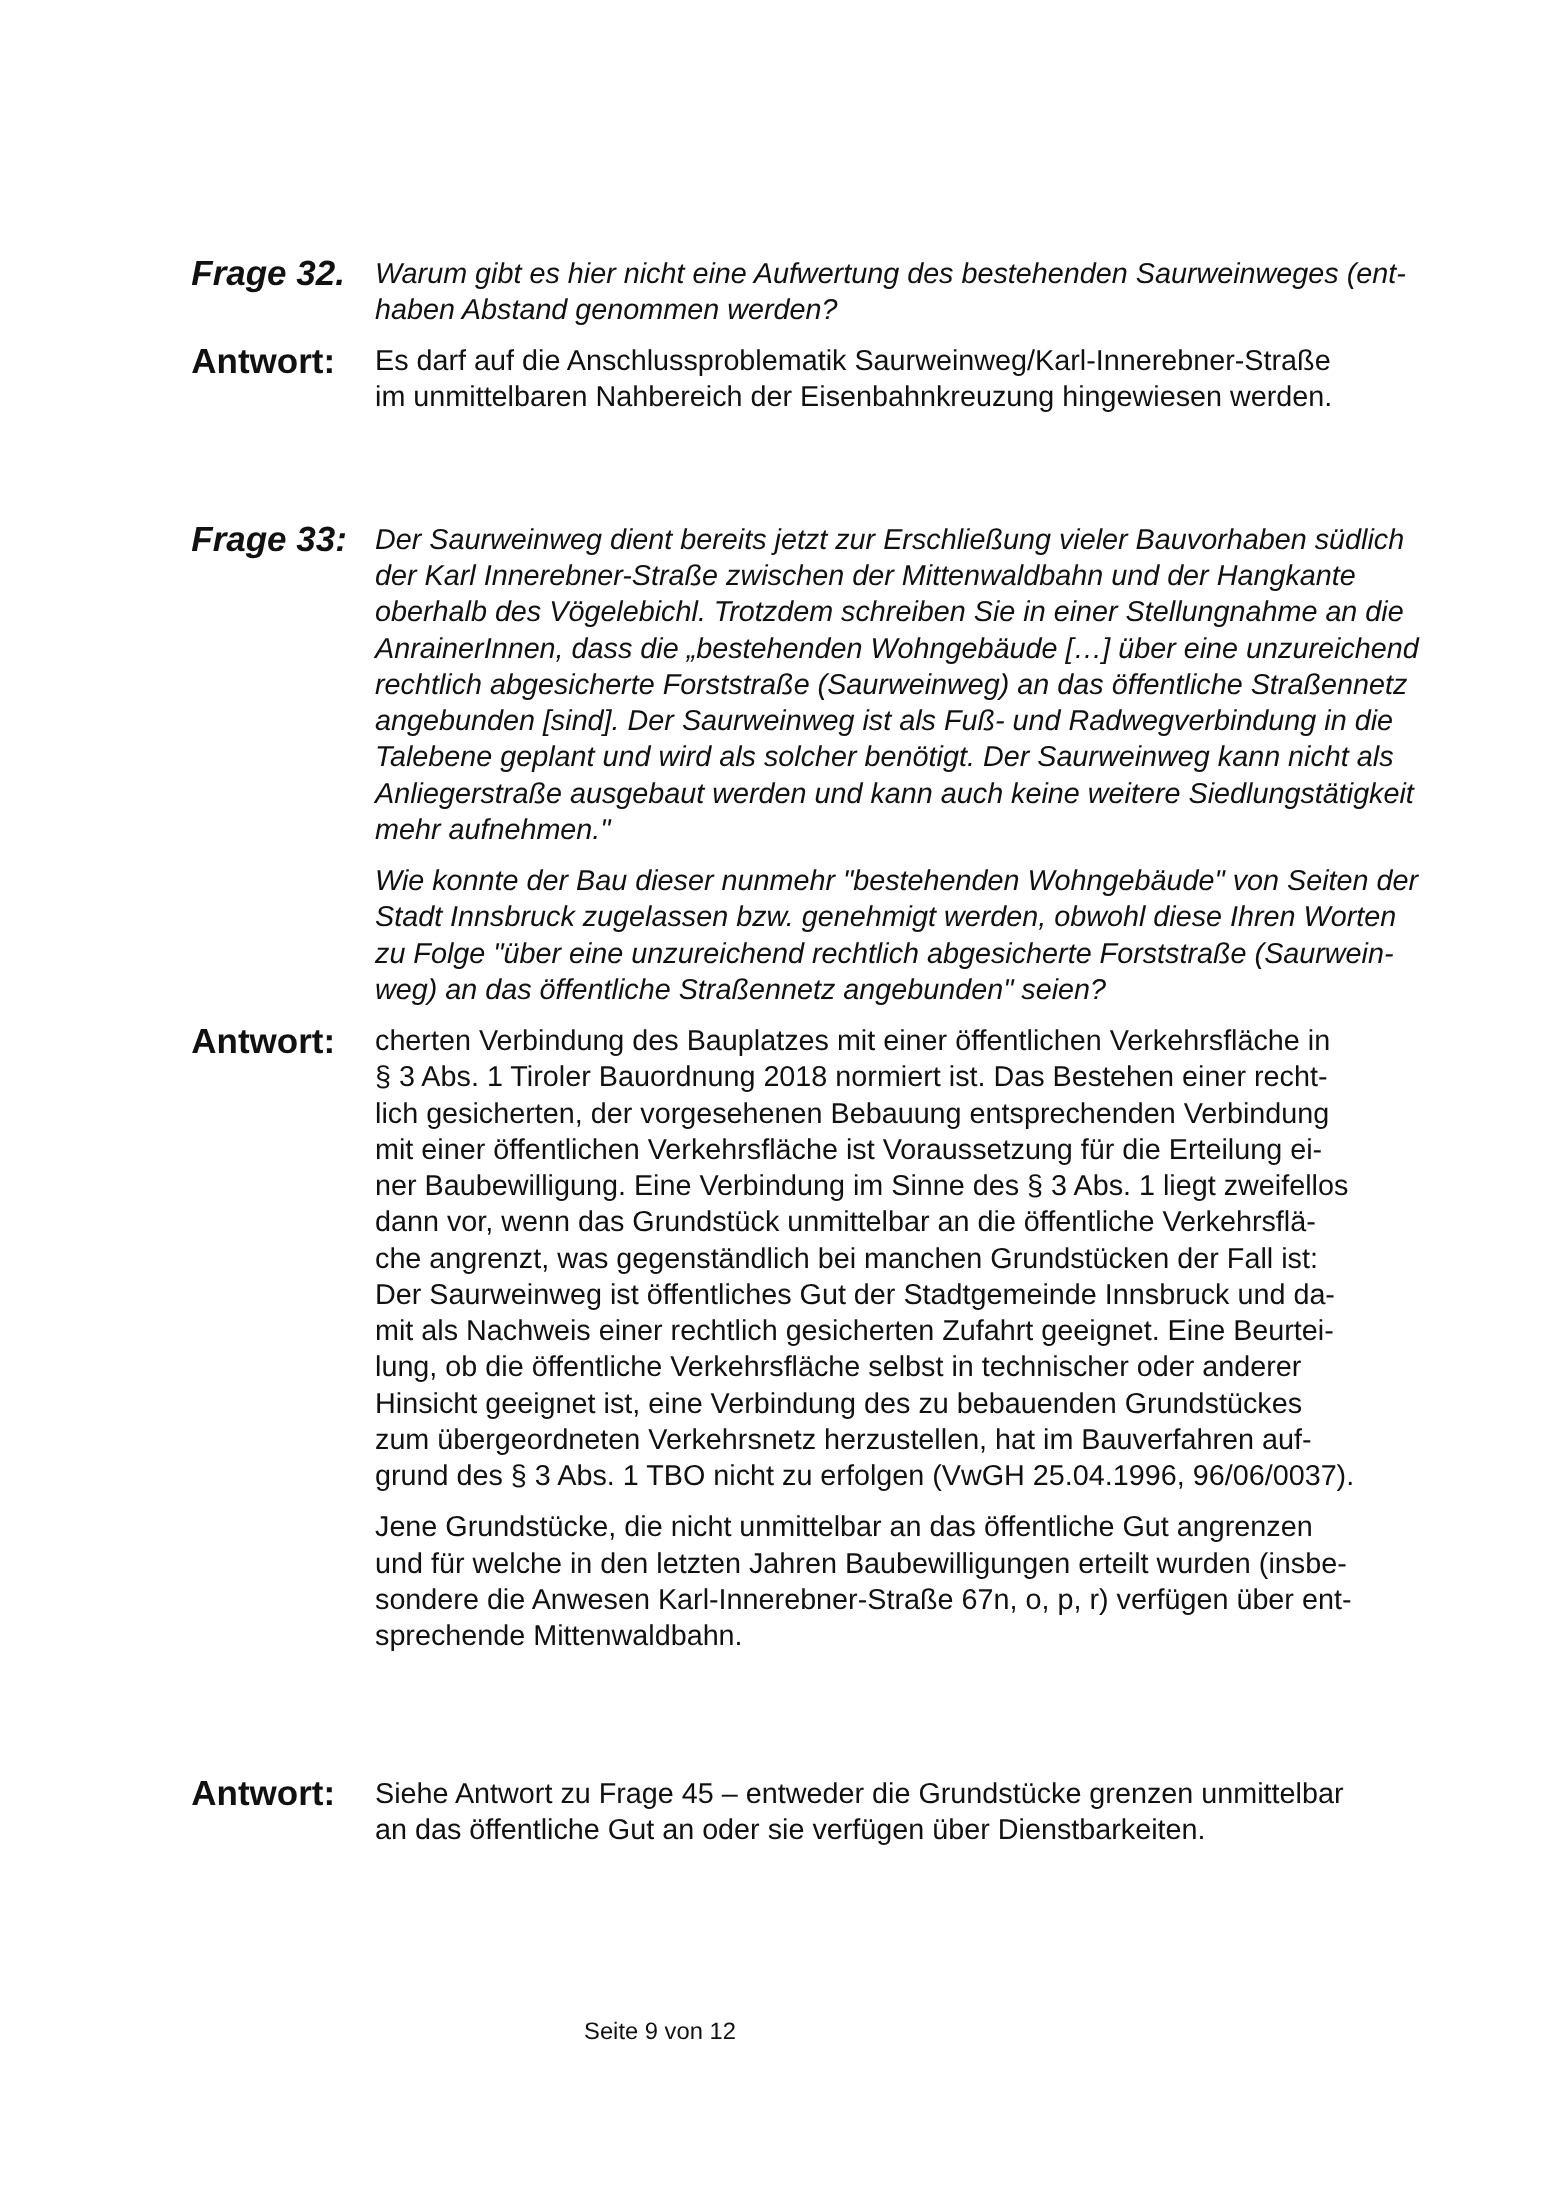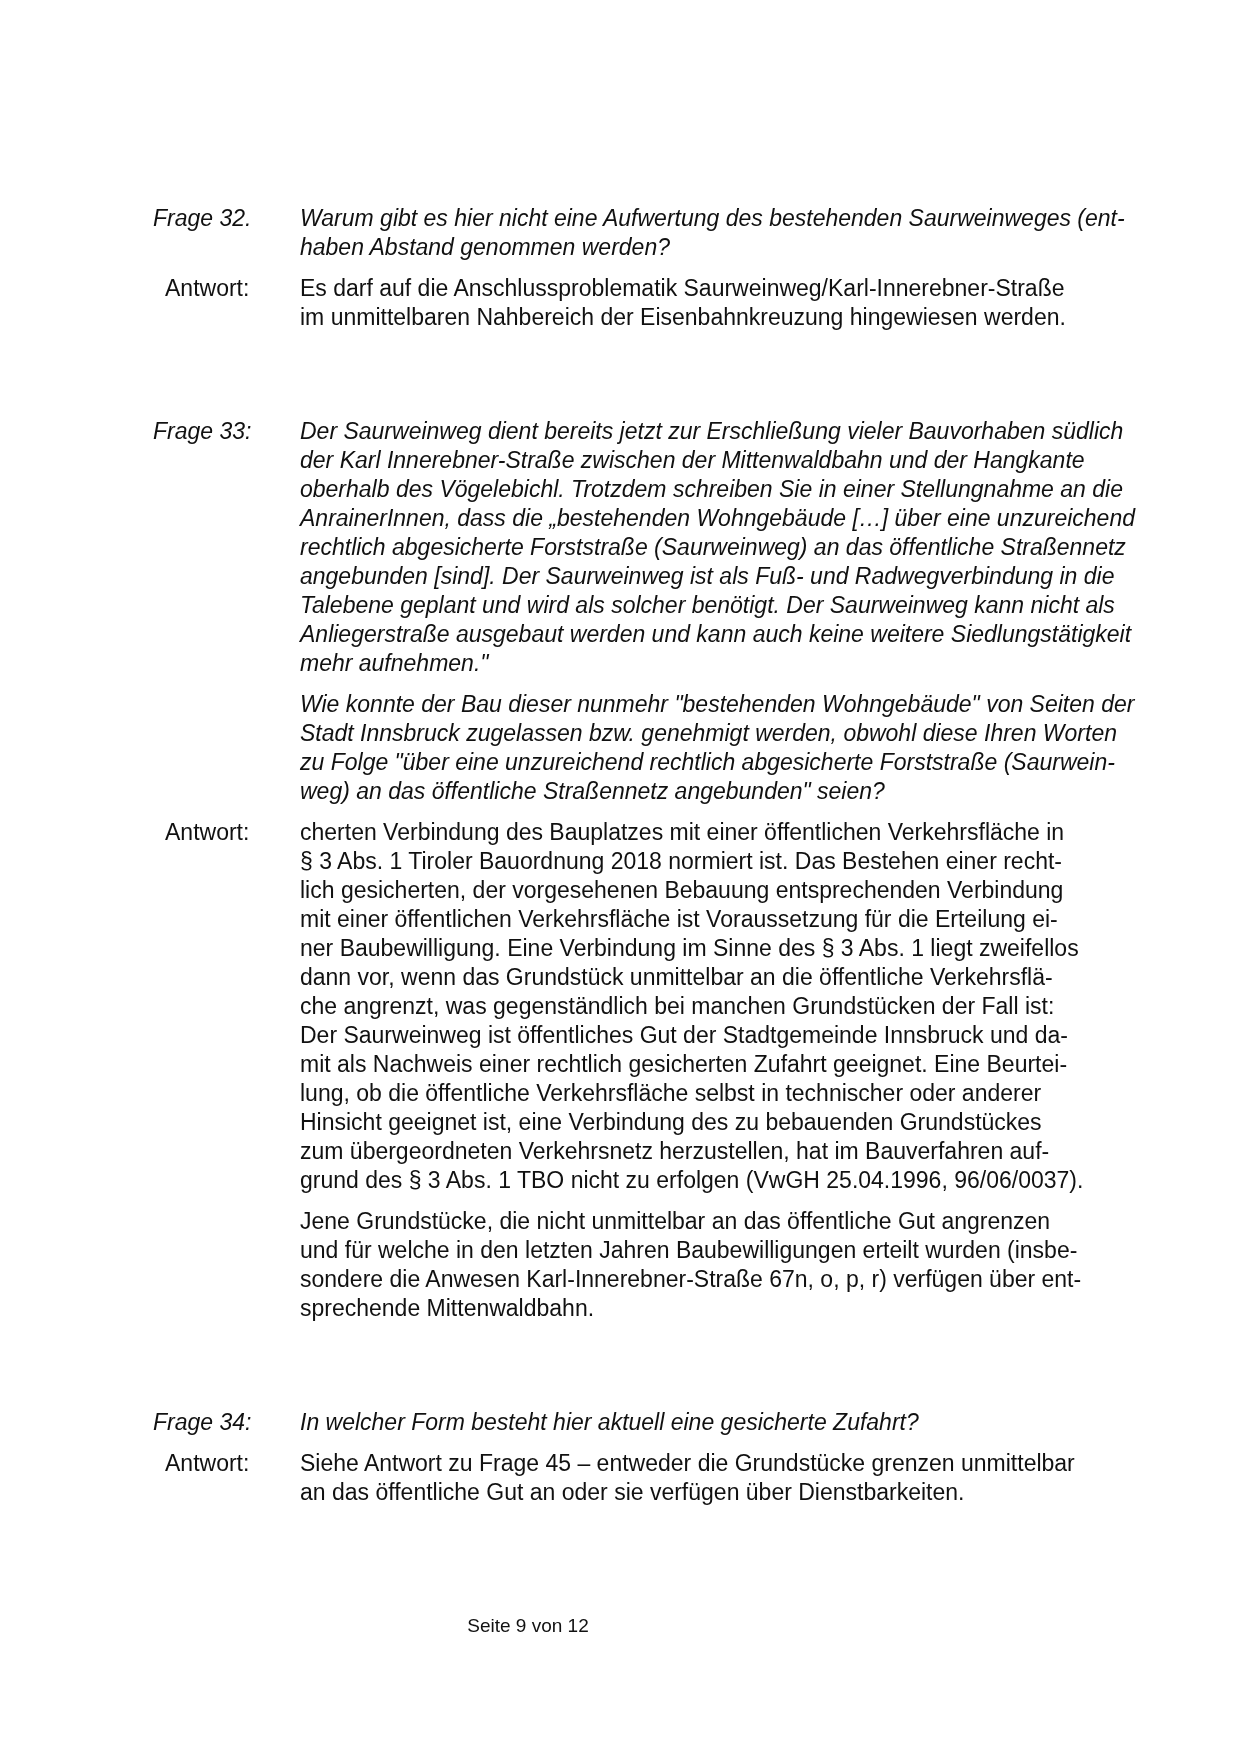--- a/index.html
+++ b/index.html
@@ -29,36 +29,37 @@
   }
   .row {
     position: relative;
     display: block;
   }
   .label {
     position: absolute;
     left: 0;
     top: 0;
     width: 140px;
-    font-size: 23px;
+    font-size: 28px;
     line-height: 29px;
     white-space: nowrap;
+    font-weight: bold;
   }
   .text {
     margin-left: 147px;
     width: 820px;
     font-size: 23px;
     line-height: 29px;
   }
   .text .line {
     display: block;
     white-space: nowrap;
   }
   .q .label, .q .text { font-style: italic; }
-  .a .label { font-style: normal; margin-left: 12px; }
+  .a .label { font-style: normal; }
   .para-gap { height: 12px; }
   .footer {
     position: absolute;
     top: 1614px;
     left: 0;
     width: 1056px;
     text-align: center;
     font-size: 19px;
     line-height: 24px;
   }
@@ -126,26 +127,20 @@
         <div class="para-gap"></div>
         <span class="line">Jene Grundstücke, die nicht unmittelbar an das öffentliche Gut angrenzen</span>
         <span class="line">und für welche in den letzten Jahren Baubewilligungen erteilt wurden (insbe-</span>
         <span class="line">sondere die Anwesen Karl-Innerebner-Straße 67n, o, p, r) verfügen über ent-</span>
         <span class="line">sprechende Mittenwaldbahn.</span>
       </div>
     </div>
   </div>
 
   <div class="block" style="top:1408px;">
-    <div class="row q">
-      <span class="label">Frage 34:</span>
-      <div class="text">
-        <span class="line">In welcher Form besteht hier aktuell eine gesicherte Zufahrt?</span>
-      </div>
-    </div>
     <div class="para-gap"></div>
     <div class="row a">
       <span class="label">Antwort:</span>
       <div class="text">
         <span class="line">Siehe Antwort zu Frage 45 – entweder die Grundstücke grenzen unmittelbar</span>
         <span class="line">an das öffentliche Gut an oder sie verfügen über Dienstbarkeiten.</span>
       </div>
     </div>
   </div>
 

